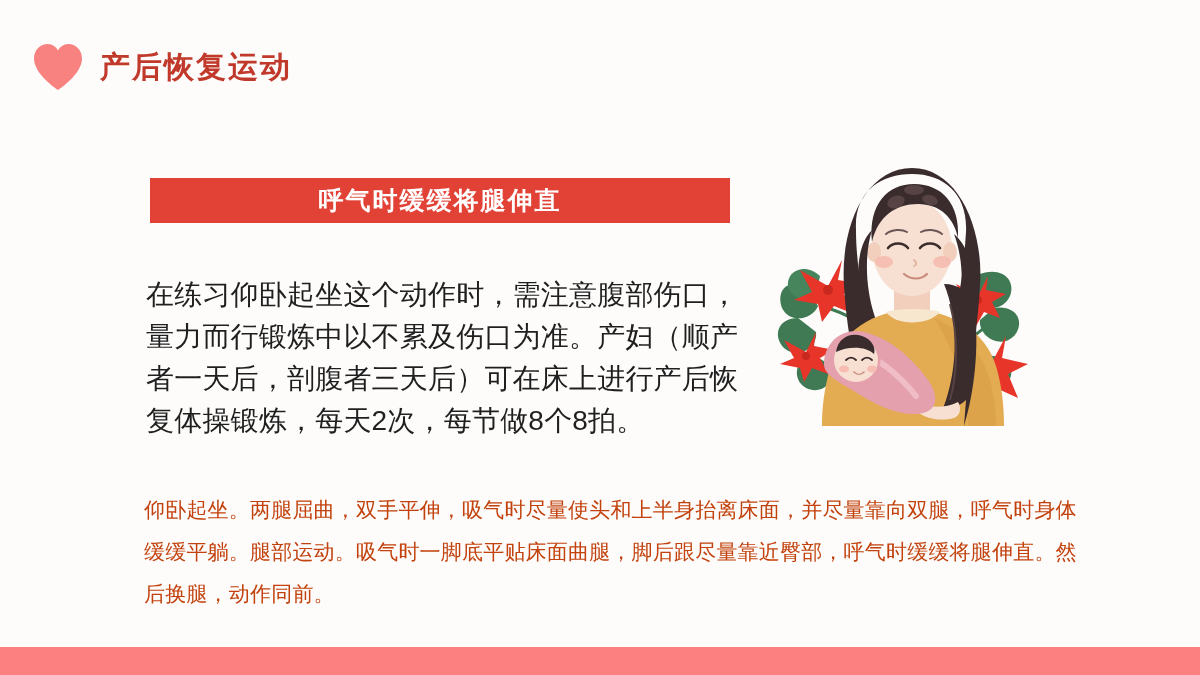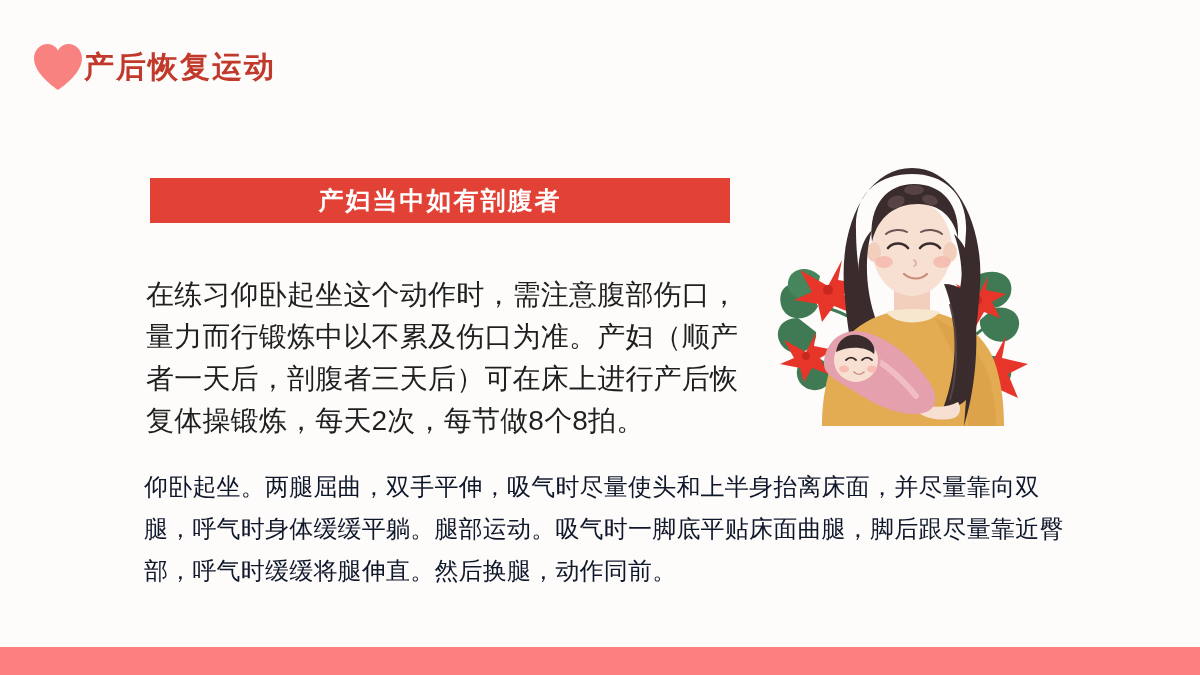--- a/index.html
+++ b/index.html
@@ -18,20 +18,21 @@
     overflow: hidden;
   }
 
   
   .header {
     position: absolute;
     left: 32px;
     top: 42px;
     display: flex;
     align-items: center;
+    gap: 16px;
   }
   .heart-icon {
     width: 52px;
     height: 50px;
     flex: 0 0 auto;
   }
   .header-title {
     font-size: 30px;
     font-weight: 700;
     color: #c0392b;
@@ -68,25 +69,25 @@
     width: 600px;
     font-size: 28px;
     line-height: 42px;
     color: #1f1f1f;
     text-indent: 0;
     letter-spacing: 0.2px;
   }
   .para-secondary {
     position: absolute;
     left: 144px;
-    top: 442px;
+    top: 468px;
     width: 940px;
-    font-size: 24px;
+    font-size: 21px;
     line-height: 42px;
-    color: #0f172a;
+    color: #c2410c;
     letter-spacing: 0.2px;
   }
 
   
   .illustration {
     position: absolute;
     left: 768px;
     top: 168px;
     width: 290px;
     height: 262px;
@@ -111,21 +112,21 @@
   <div class="header">
     <span class="heart-icon">
       <svg viewBox="0 0 52 50" xmlns="http://www.w3.org/2000/svg" aria-hidden="true">
         <path d="M26 48C26 48 2 32.5 2 16.5C2 7.6 8.6 2 15.6 2C20.6 2 24.2 5 26 8.6C27.8 5 31.4 2 36.4 2C43.4 2 50 7.6 50 16.5C50 32.5 26 48 26 48Z" fill="#f8827f"></path>
       </svg>
     </span>
     <span class="header-title">产后恢复运动</span>
   </div>
 
   <div class="banner">
-    <span class="banner-text">产妇当中如有剖腹者</span>
+    <span class="banner-text">呼气时缓缓将腿伸直</span>
   </div>
 
   <p class="para-primary">在练习仰卧起坐这个动作时，需注意腹部伤口，量力而行锻炼中以不累及伤口为准。产妇（顺产者一天后，剖腹者三天后）可在床上进行产后恢复体操锻炼，每天2次，每节做8个8拍。</p>
 
   <p class="para-secondary">仰卧起坐。两腿屈曲，双手平伸，吸气时尽量使头和上半身抬离床面，并尽量靠向双腿，呼气时身体缓缓平躺。腿部运动。吸气时一脚底平贴床面曲腿，脚后跟尽量靠近臀部，呼气时缓缓将腿伸直。然后换腿，动作同前。</p>
 
   <div class="illustration">
     <svg viewBox="0 0 290 262" xmlns="http://www.w3.org/2000/svg" aria-hidden="true">
       <g>
 

